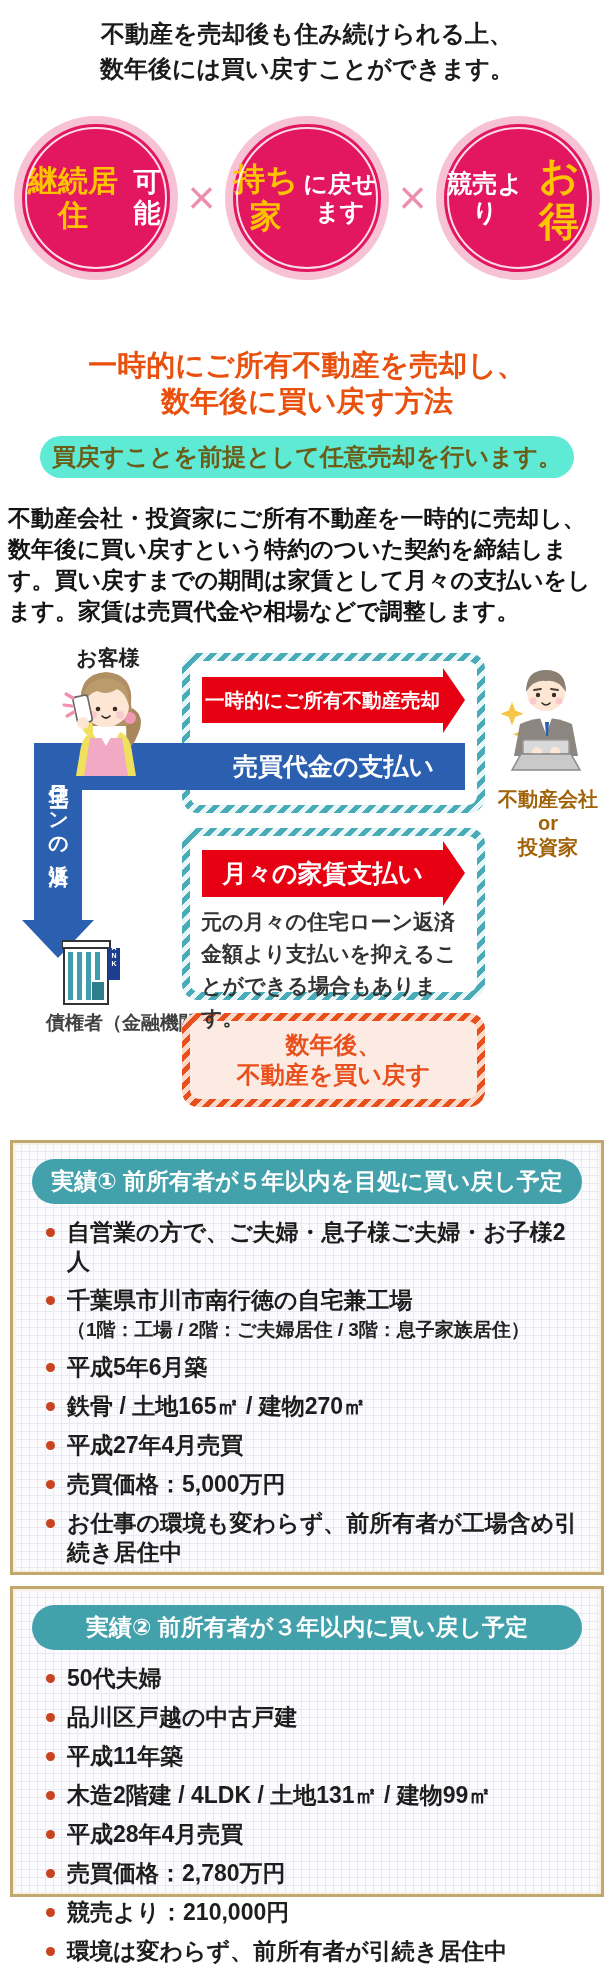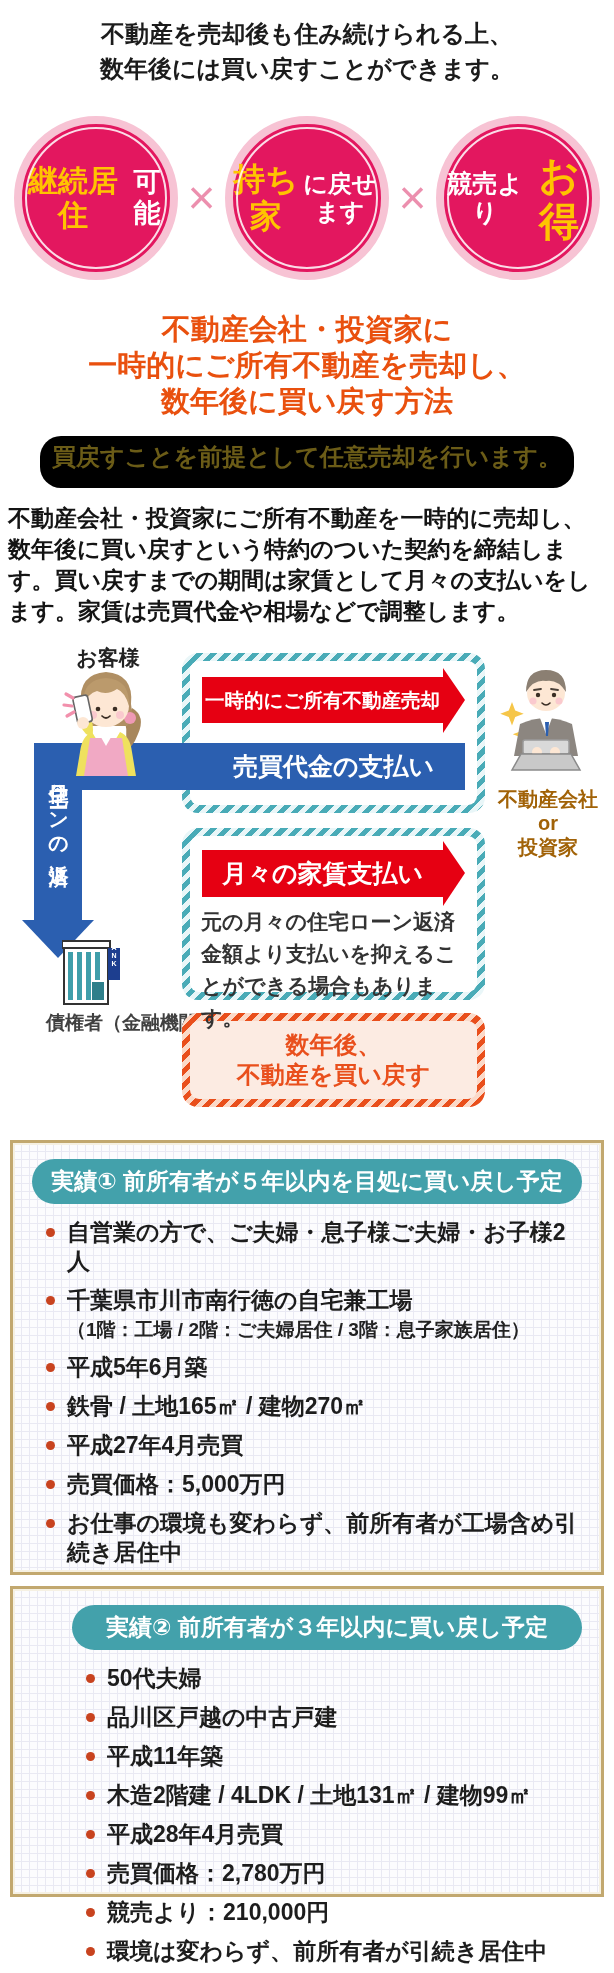--- a/index.html
+++ b/index.html
@@ -25,21 +25,21 @@
   .b2 .t2{font-size:24px;color:#fff;}
   .b3 .t1{font-size:25px;color:#fff;}
   .b3 .t2{font-size:40px;color:#ffc400;}
   .cross{font-size:48px;color:#ec8fae;font-weight:normal;line-height:1;}
 
   
   .method-title{position:absolute;top:311px;left:0;width:614px;text-align:center;
                 font-size:29px;font-weight:bold;color:#e9500e;line-height:36px;}
 
   
-  .banner{position:absolute;top:436px;left:40px;width:534px;height:52px;background:#000000;
+  .banner{position:absolute;top:436px;left:40px;width:534px;height:42px;background:#5eead4;
           border-radius:21px;text-align:center;line-height:42px;font-size:24px;
           font-weight:bold;color:#6b5c17;}
 
   
   .desc{position:absolute;top:503px;left:8px;width:598px;font-size:23px;font-weight:600;
         color:#141414;line-height:31px;}
 
   
   .customer-label{position:absolute;left:48px;top:644px;width:120px;text-align:center;
                   font-size:21px;font-weight:bold;color:#222;z-index:4;}
@@ -88,21 +88,21 @@
                color:#e94f1c;font-size:24px;font-weight:bold;line-height:30px;}
 
   
   .case{position:absolute;left:10px;width:594px;box-sizing:border-box;
         border:3px solid #c2a86f;box-shadow:inset 0 0 0 2px #f6f1e3;
         background-color:#fcfcfe;
         background-image:linear-gradient(#e9e9f3 1px,transparent 1px),
                          linear-gradient(90deg,#e9e9f3 1px,transparent 1px);
         background-size:8px 8px;}
   .case1{top:1140px;height:435px;}
-  .case2{top:1586px;height:311px;padding-left:40px;}
+  .case2{top:1586px;height:311px;}
   .case-header{margin:16px 19px 0;height:45px;border-radius:23px;background:#43a1ab;
                color:#fff;font-size:23px;font-weight:bold;text-align:center;line-height:45px;}
   .case ul{list-style:none;margin:14px 16px 0 28px;padding:0;}
   .case li{position:relative;padding-left:26px;font-size:23px;font-weight:600;color:#1d1d1d;
            line-height:29px;margin-bottom:10px;}
   .case li::before{content:"";position:absolute;left:5px;top:10px;width:9px;height:9px;
                    border-radius:50%;background:#c8431f;}
   .case li:last-child{margin-bottom:0;}
   .case .note{font-size:19px;line-height:26px;margin-top:2px;font-weight:600;color:#222;}
 </style>
@@ -127,21 +127,21 @@
       <span class="t2">に戻せます</span>
     </div>
     <div class="cross">×</div>
     <div class="badge b3">
       <span class="t1">競売より</span>
       <span class="t2">お得</span>
     </div>
   </div>
 
   <div class="method-title">
-    <span>不動産会社・投資家に</span><br>
+    <br>
     <span>一時的にご所有不動産を売却し、</span><br>
     <span>数年後に買い戻す方法</span>
   </div>
 
   <div class="banner">買戻すことを前提として任意売却を行います。</div>
 
   <div class="desc">不動産会社・投資家にご所有不動産を一時的に売却し、数年後に買い戻すという特約のついた契約を締結します。買い戻すまでの期間は家賃として月々の支払いをします。家賃は売買代金や相場などで調整します。</div>
 
   <div class="customer-label">お客様</div>
 

